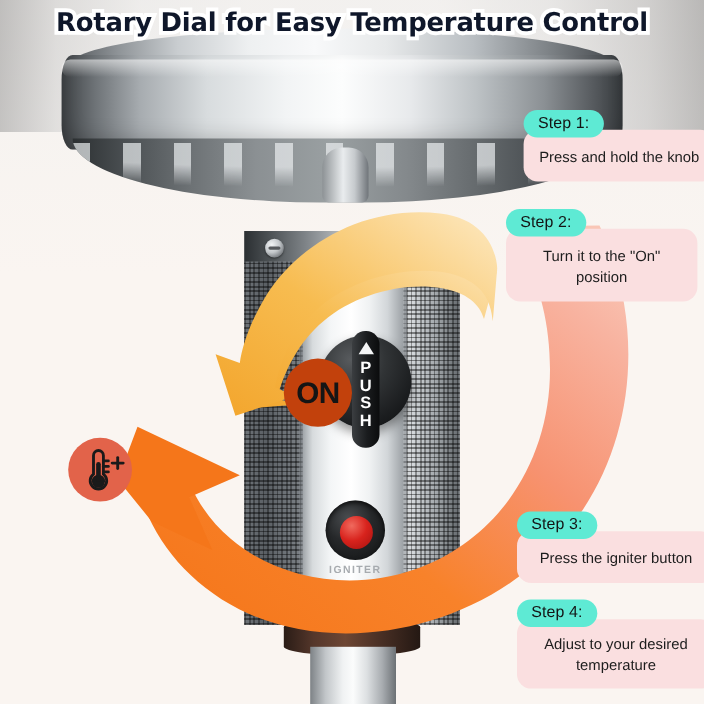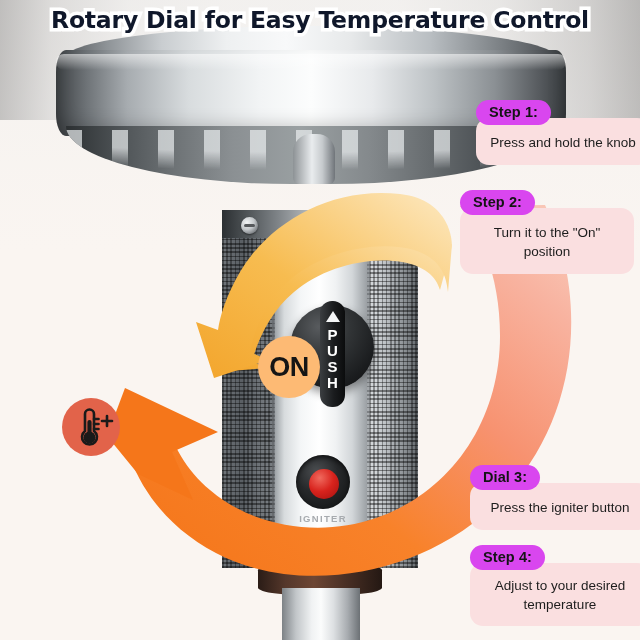--- a/index.html
+++ b/index.html
@@ -235,24 +235,24 @@
     color: #ffffff;
     font-size: 15px;
     font-weight: 700;
     line-height: 16px;
     letter-spacing: 0;
   }
 
   
   .on-badge {
     position: absolute;
-    left: 258px; top: 336px;
+    left: 258px; top: 326px;
     width: 62px; height: 62px;
     border-radius: 50%;
-    background: #fdba74;
+    background: #c2410c;
     display: flex;
     align-items: center;
     justify-content: center;
     color: #151515;
     font-size: 27px;
     font-weight: 800;
     letter-spacing: -0.5px;
     z-index: 7;
   }
 
@@ -324,24 +324,24 @@
   }
 
   
   .step {
     position: absolute;
     z-index: 15;
   }
   .step-badge {
     position: relative;
     display: inline-block;
-    background: #d946ef;
+    background: #5eead4;
     color: #141414;
     font-size: 14.5px;
-    font-weight: 700;
+    font-weight: 400;
     padding: 4px 13px 5px 13px;
     border-radius: 13px;
     z-index: 2;
     letter-spacing: 0.1px;
   }
   .step-body {
     position: relative;
     margin-top: -7px;
     background: #fadfe0;
     border-radius: 13px;
@@ -611,21 +611,21 @@
     <div class="step-badge">Step 1:</div>
     <div class="step-body">Press and hold the knob</div>
   </div>
 
   <div class="step" id="step2">
     <div class="step-badge">Step 2:</div>
     <div class="step-body">Turn it to the "On" position</div>
   </div>
 
   <div class="step" id="step3">
-    <div class="step-badge">Dial 3:</div>
+    <div class="step-badge">Step 3:</div>
     <div class="step-body">Press the igniter button</div>
   </div>
 
   <div class="step" id="step4">
     <div class="step-badge">Step 4:</div>
     <div class="step-body two-line">Adjust to your desired temperature</div>
   </div>
 
 </div>
 

